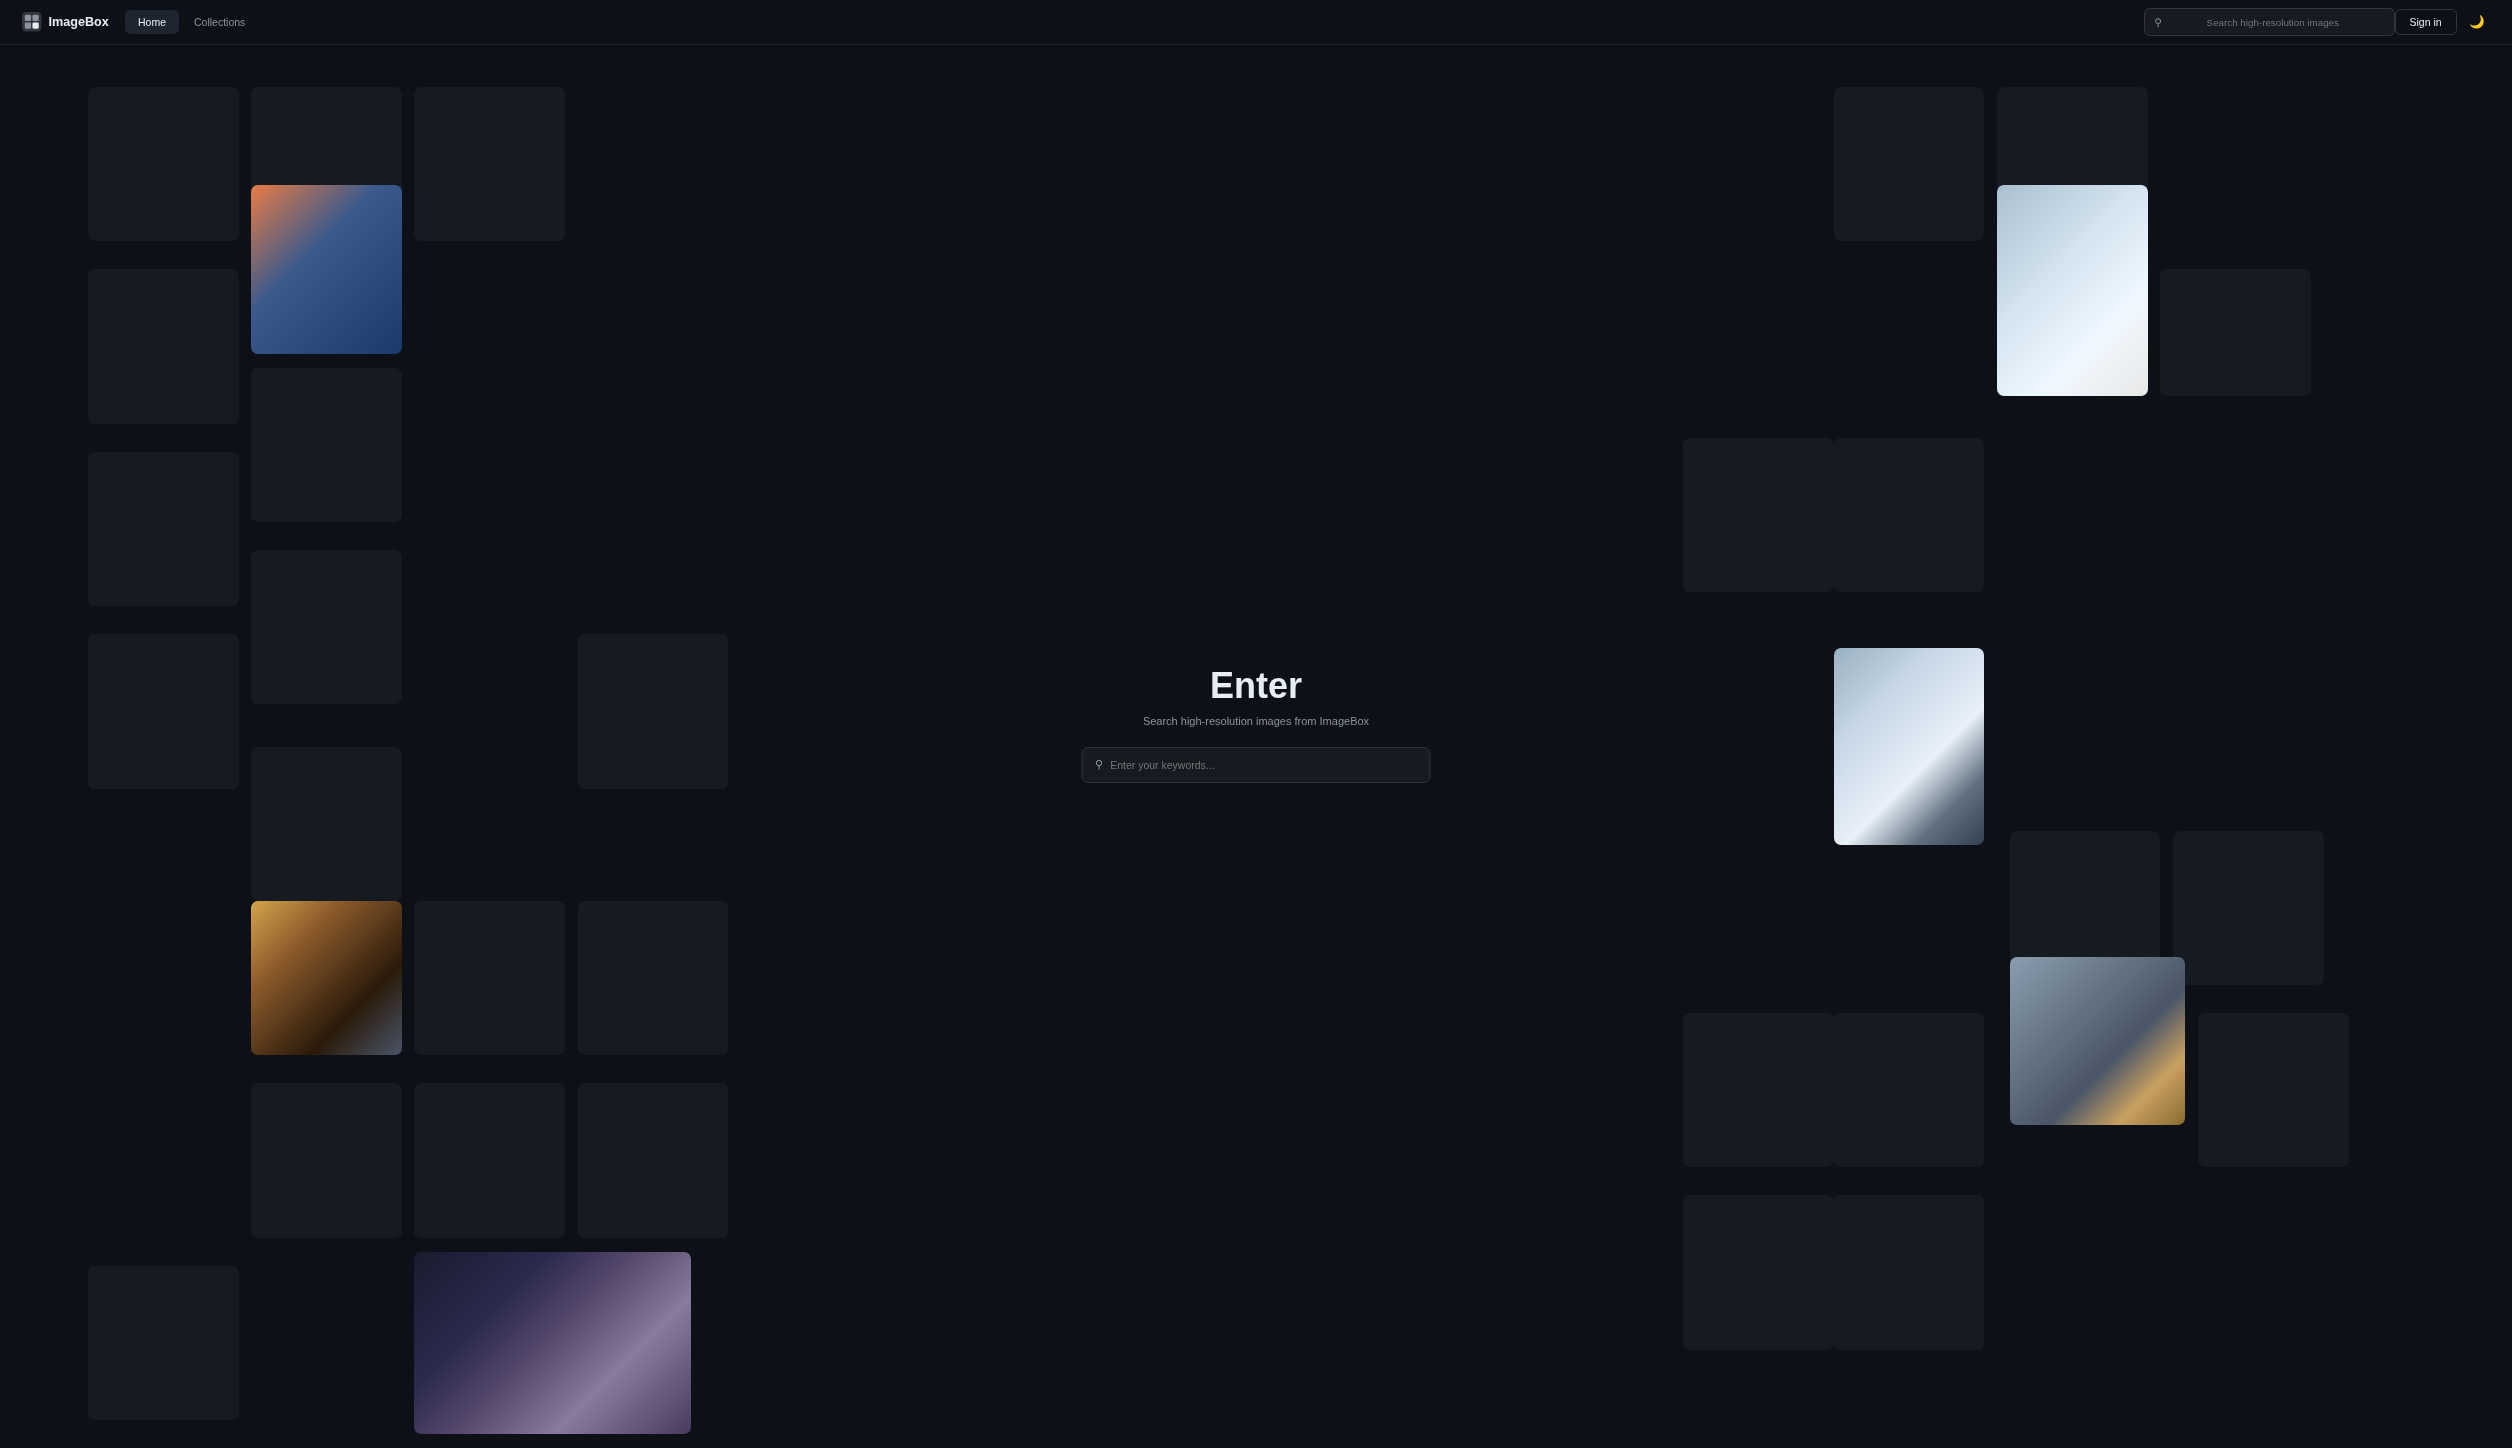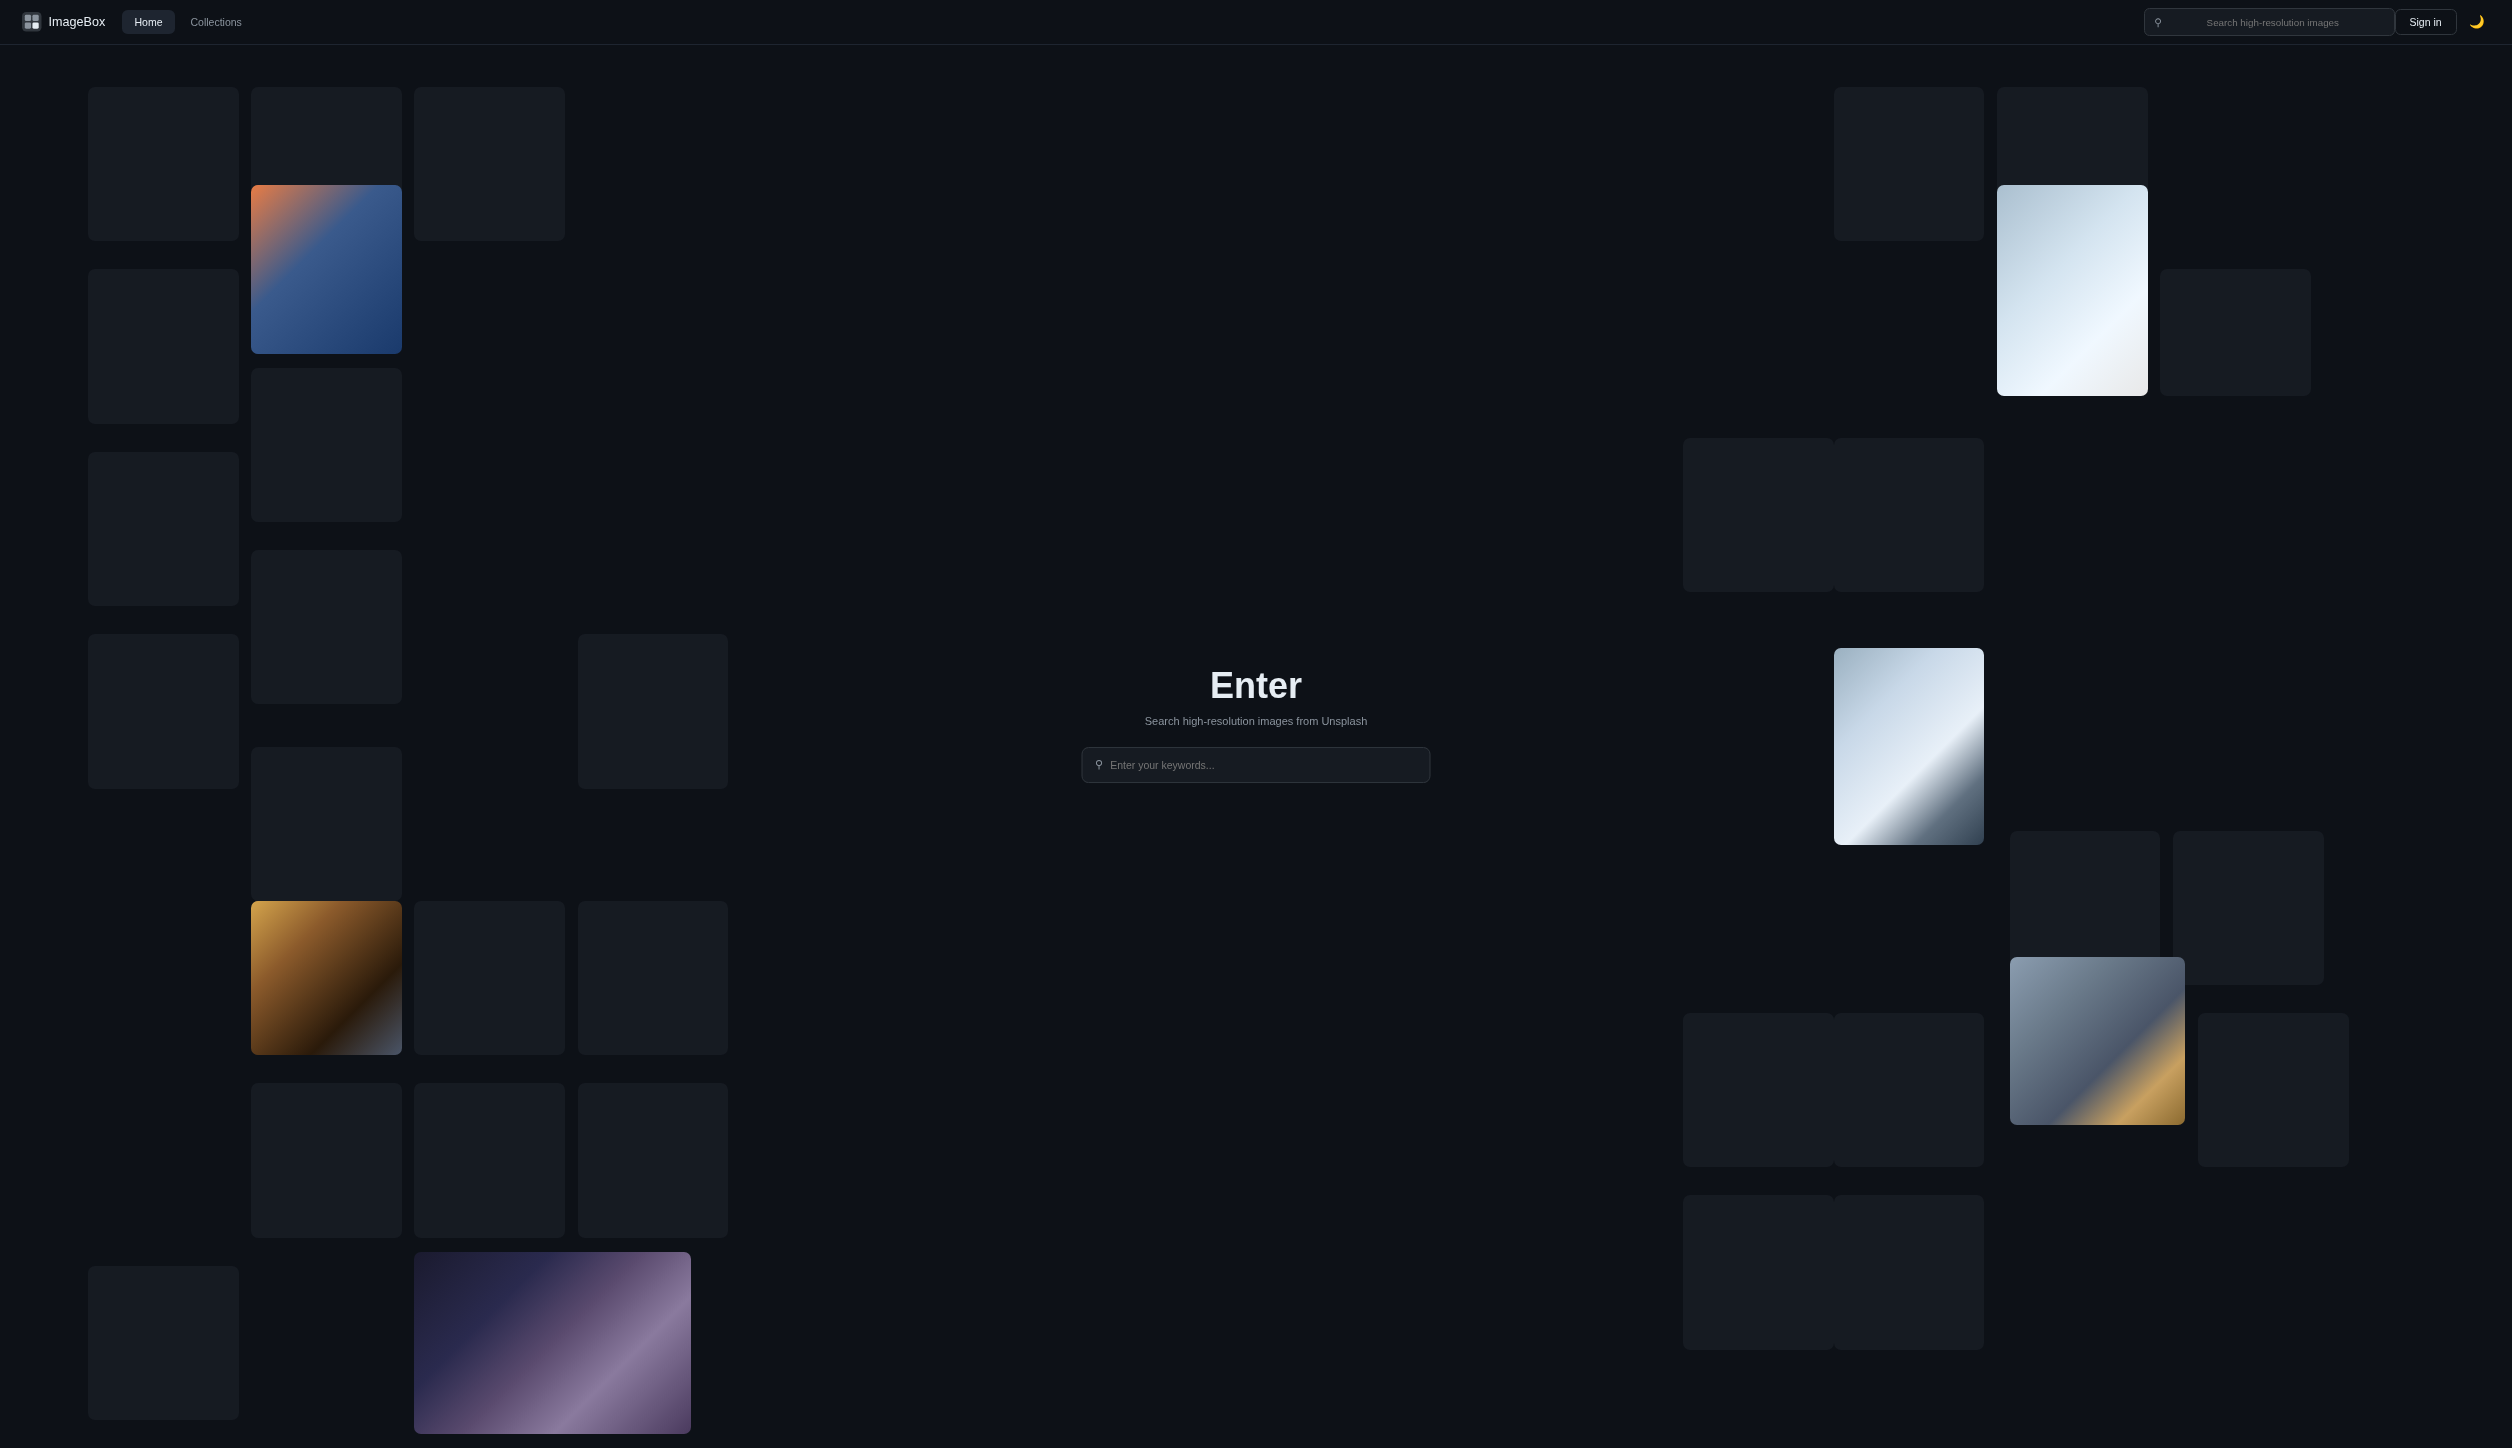--- a/index.html
+++ b/index.html
@@ -34,21 +34,21 @@
       margin-right: 16.7px;
     }
 
     .logo-icon {
       width: 19.5px;
       height: 19.5px;
     }
 
     .logo-text {
       font-size: 12.6px;
-      font-weight: 400;
+      font-weight: 700;
       color: #e6edf3;
     }
 
     .nav-links {
       display: flex;
       align-items: center;
       gap: 2.8px;
       flex: 1;
     }
 
@@ -276,21 +276,21 @@
       <div class="tile tile-mountain" style="left: 80%; top: 65%; width: 7%; height: 12%;"></div>
       <div class="tile" style="left: 87.5%; top: 69%; width: 6%; height: 11%;"></div>
       <div class="tile" style="left: 67%; top: 69%; width: 6%; height: 11%;"></div>
       <div class="tile" style="left: 73%; top: 69%; width: 6%; height: 11%;"></div>
       <div class="tile" style="left: 67%; top: 82%; width: 6%; height: 11%;"></div>
       <div class="tile" style="left: 73%; top: 82%; width: 6%; height: 11%;"></div>
     </div>
 
   <div class="hero">
     <h1 class="hero-title">Enter</h1>
-    <p class="hero-subtitle">Search high-resolution images from Unsplash</p>
+    <p class="hero-subtitle">Search high-resolution images from ImageBox</p>
     <div class="hero-search">
       <span class="hero-search-icon">⚲</span>
       <input type="text" placeholder="Enter your keywords..." style="">
     </div>
   </div>
 
 </main>
 
 
 </body></html>

